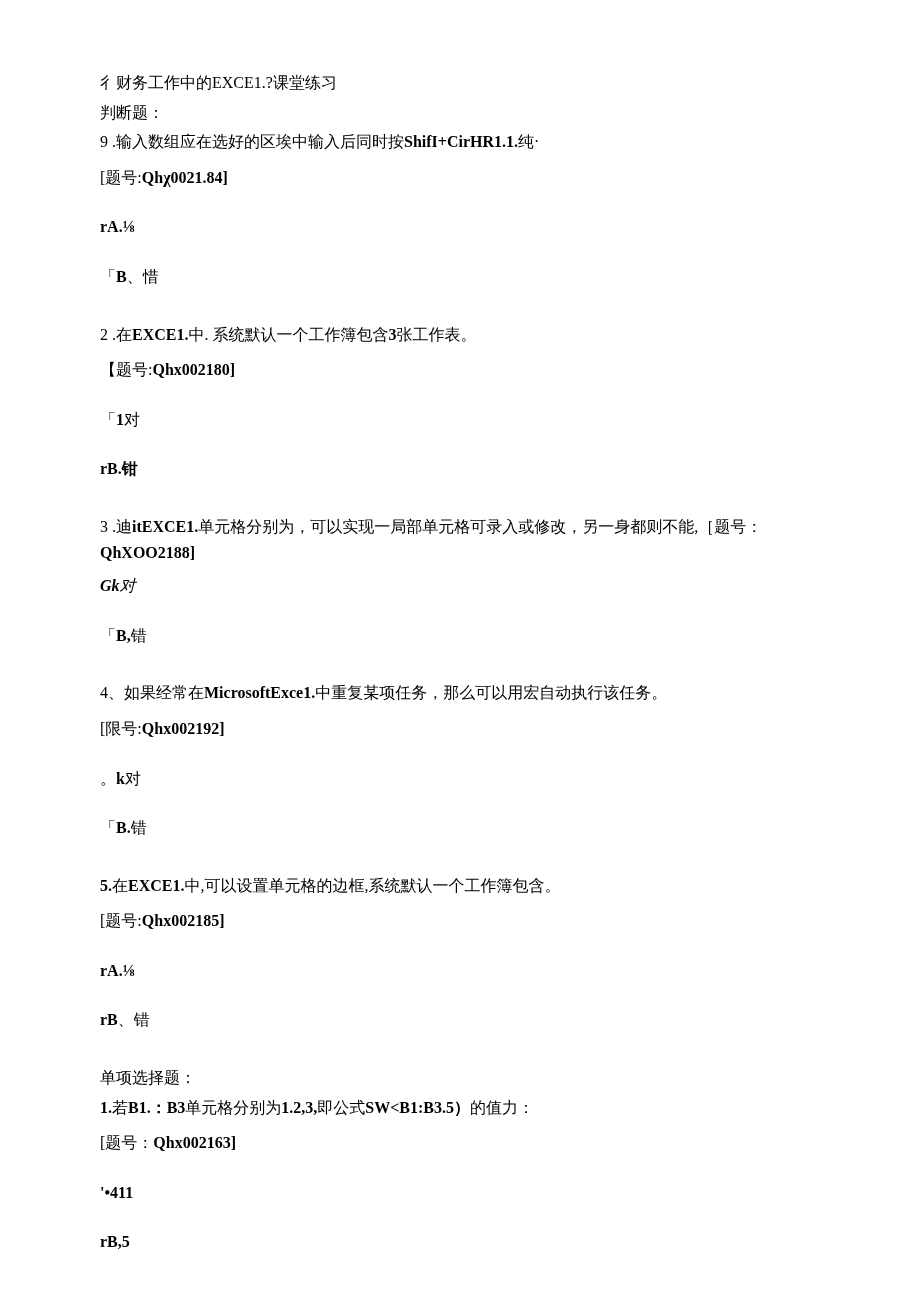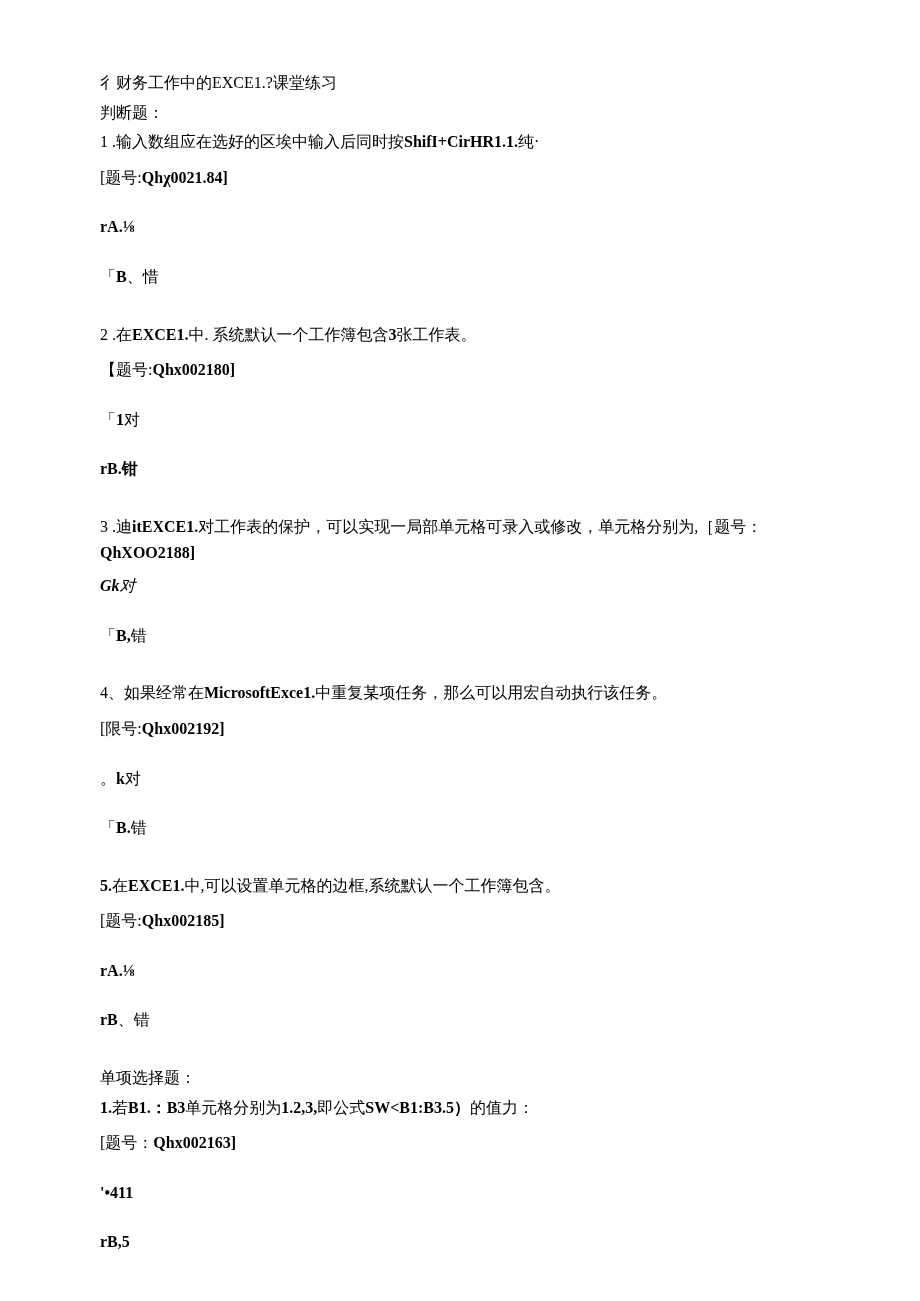--- a/index.html
+++ b/index.html
@@ -33,21 +33,21 @@
 
 <div class="block">
   <span>彳财务工作中的EXCE1.?课堂练习</span>
 </div>
 
 <div class="block">
   <span>判断题：</span>
 </div>
 
 <div class="block">
-  <span>1   .输入数组应在选好的区埃中输入后同时按</span><span class="bold">ShifI+CirHR1.1.</span><span>纯·</span>
+  <span>9   .输入数组应在选好的区埃中输入后同时按</span><span class="bold">ShifI+CirHR1.1.</span><span>纯·</span>
 </div>
 <div class="block gap">
   <span>[题号:</span><span class="bold">Qhχ0021.84]</span>
 </div>
 <div class="block gap">
   <span class="bold">rA.⅛</span>
 </div>
 <div class="block gap-large">
   <span>「</span><span class="bold">B</span><span>、惜</span>
 </div>
@@ -59,21 +59,21 @@
   <span>【题号:</span><span class="bold">Qhx002180]</span>
 </div>
 <div class="block gap">
   <span>「</span><span class="bold">1</span><span>对</span>
 </div>
 <div class="block gap-large">
   <span class="bold">rB.钳</span>
 </div>
 
 <div class="block">
-  <span>3   .迪</span><span class="bold">itEXCE1.</span><span>对工作表的保护，可以实现一局部单元格可录入或修改，单元格分别为,［题号：</span><span class="bold">QhXOO2188]</span>
+  <span>3   .迪</span><span class="bold">itEXCE1.</span><span>单元格分别为，可以实现一局部单元格可录入或修改，另一身都则不能,［题号：</span><span class="bold">QhXOO2188]</span>
 </div>
 <div class="block gap" style="margin-top:8px;font-style:italic;">
   <span class="bold">Gk</span><span>对</span>
 </div>
 <div class="block gap-large">
   <span>「</span><span class="bold">B,</span><span>错</span>
 </div>
 
 <div class="block">
   <span>4、如果经常在</span><span class="bold">MicrosoftExce1.</span><span>中重复某项任务，那么可以用宏自动执行该任务。</span>

